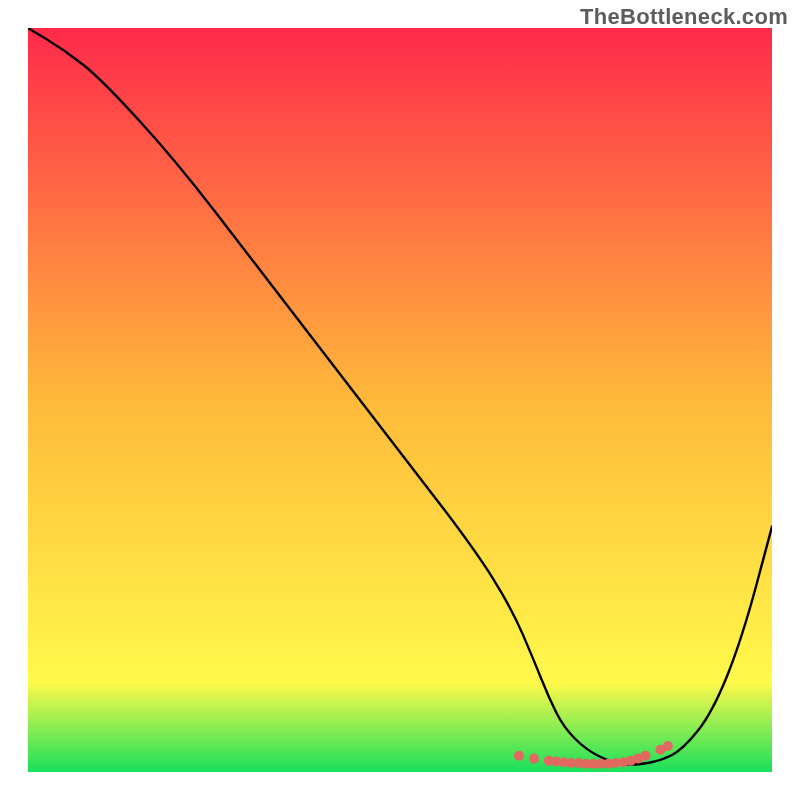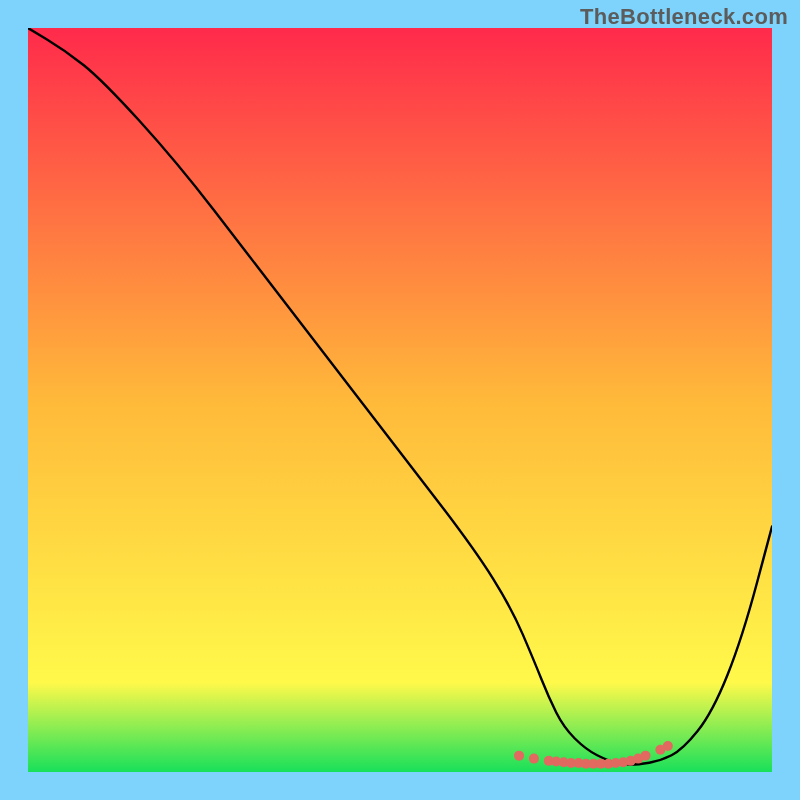--- a/index.html
+++ b/index.html
@@ -8,21 +8,21 @@
     width: 800px;
     height: 800px;
     background: #000;
     overflow: hidden;
     font-family: Arial, Helvetica, sans-serif;
   }
   .frame {
     position: relative;
     width: 800px;
     height: 800px;
-    background: #7dd3fc;
+    background: #ffffff;
   }
   .watermark {
     position: absolute;
     top: 4px;
     right: 12px;
     color: #5c5c5c;
     font-size: 22px;
     font-weight: 600;
     letter-spacing: 0.3px;
     z-index: 5;

